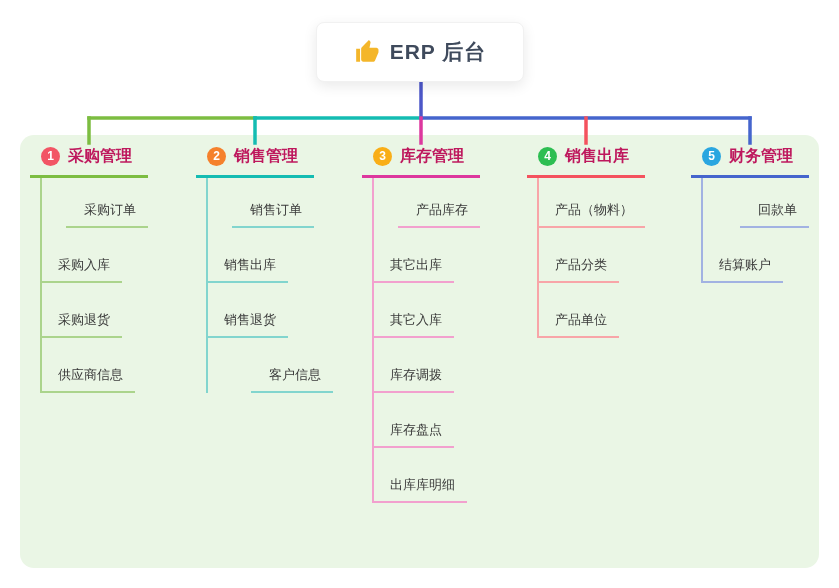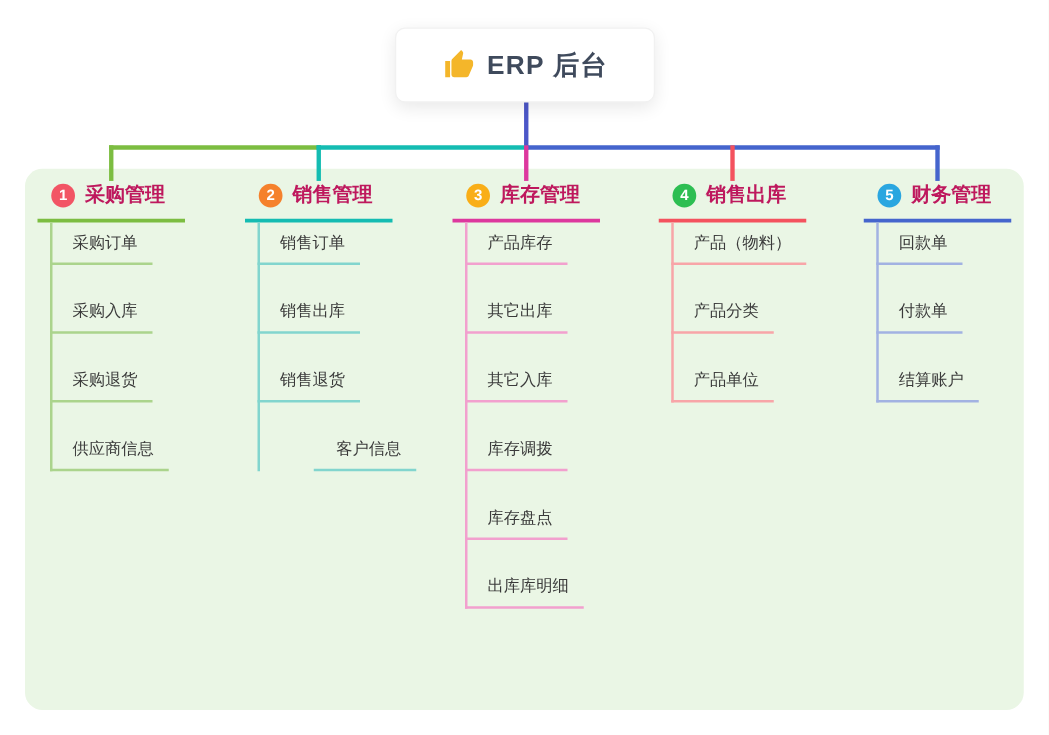--- a/index.html
+++ b/index.html
@@ -78,21 +78,21 @@
   }
   .branch-items {
     margin-left: 10px;
     border-left: 2px solid #ccc;
   }
   .item {
     height: 55px;
     display: flex;
     align-items: flex-end;
   }
-  .item:first-child { height: 34px; }
+  .item:first-child { height: 50px; justify-content: flex-end; }
   .item-label {
     display: inline-block;
     font-size: 13px;
     color: #3a3a3a;
     border-bottom: 2px solid #ccc;
     padding: 0 12px 7px 18px;
     margin-left: -2px;
     white-space: nowrap;
   }
 </style>
@@ -209,20 +209,17 @@
     <div class="branch" style="left: 691px; width: 118px;">
     <div class="branch-header" style="border-bottom-color: rgb(69, 101, 205);">
       <span class="badge" style="background: rgb(42, 166, 224);">5</span>
       <span class="branch-label">财务管理</span>
     </div>
     <div class="branch-items" style="border-left-color: rgb(162, 178, 226);">
         <div class="item">
           <span class="item-label" style="border-bottom-color: rgb(162, 178, 226);">回款单</span>
         </div>
         <div class="item">
-          <span class="item-label" style="border-bottom-color: rgb(162, 178, 226);">付款单</span>
-        </div>
-        <div class="item">
           <span class="item-label" style="border-bottom-color: rgb(162, 178, 226); margin-top: 31px;">结算账户</span>
         </div>
       </div>
   </div>
   </div>
 
 </body></html>

